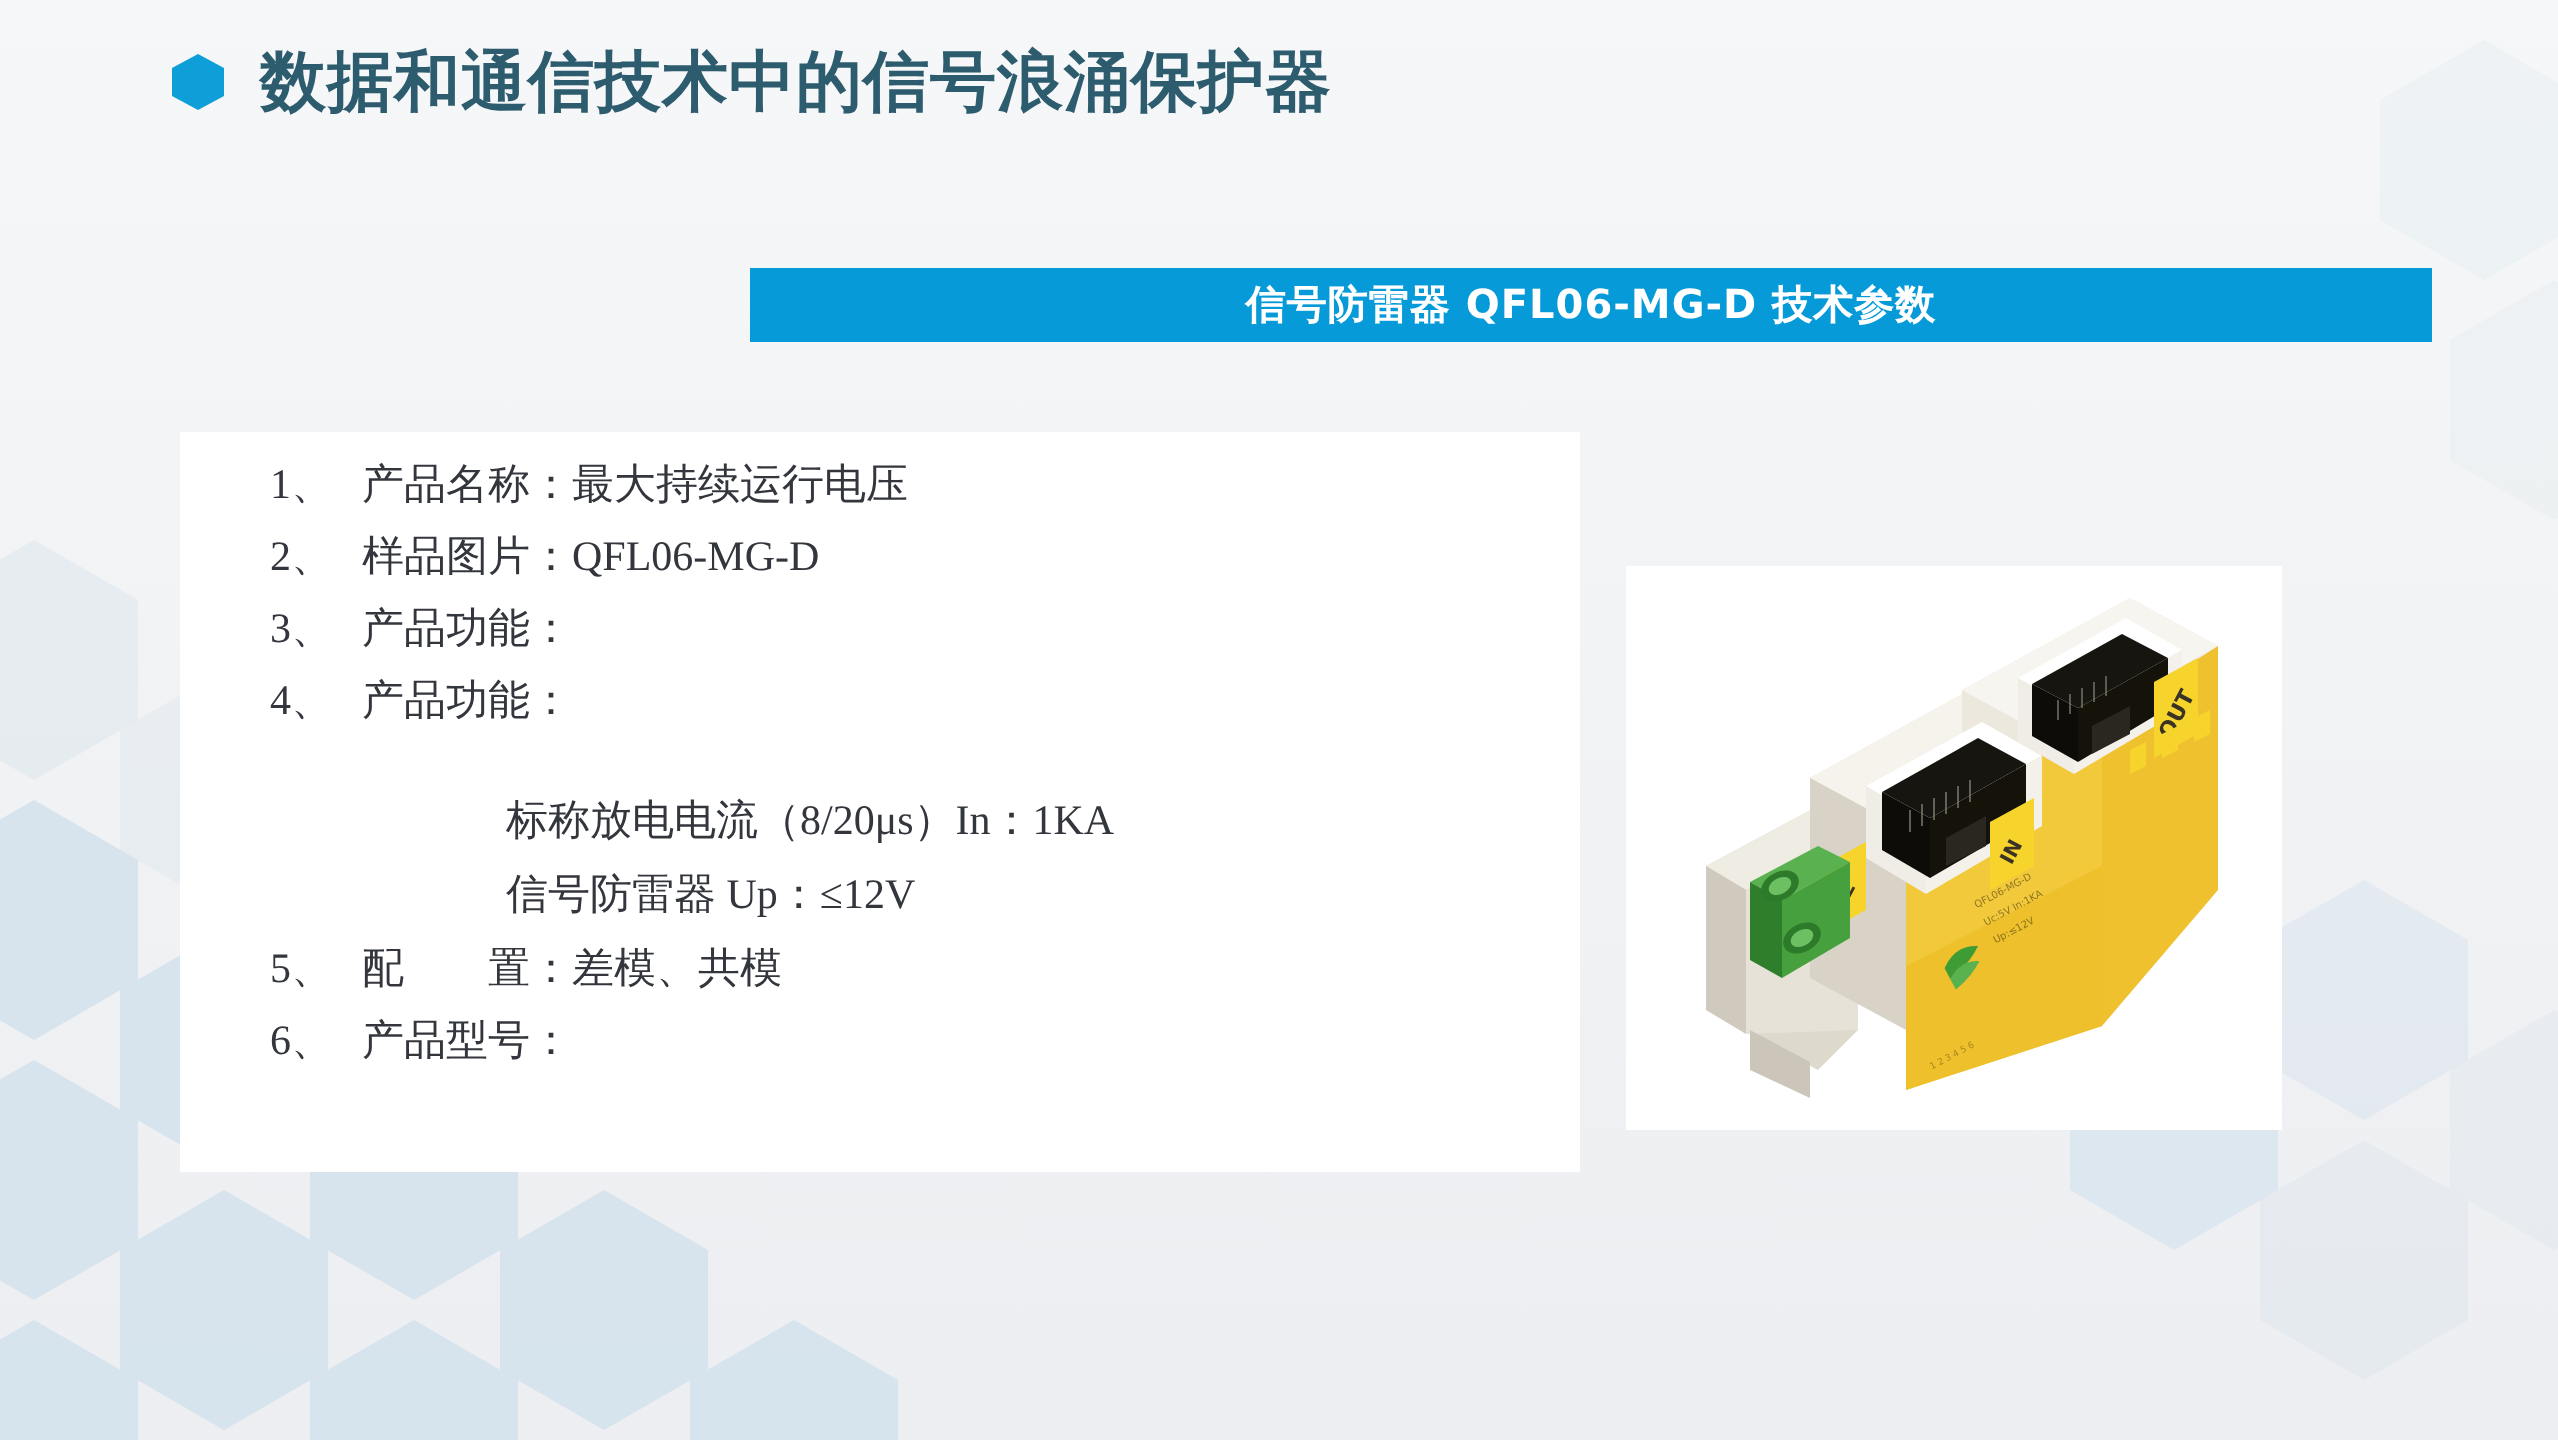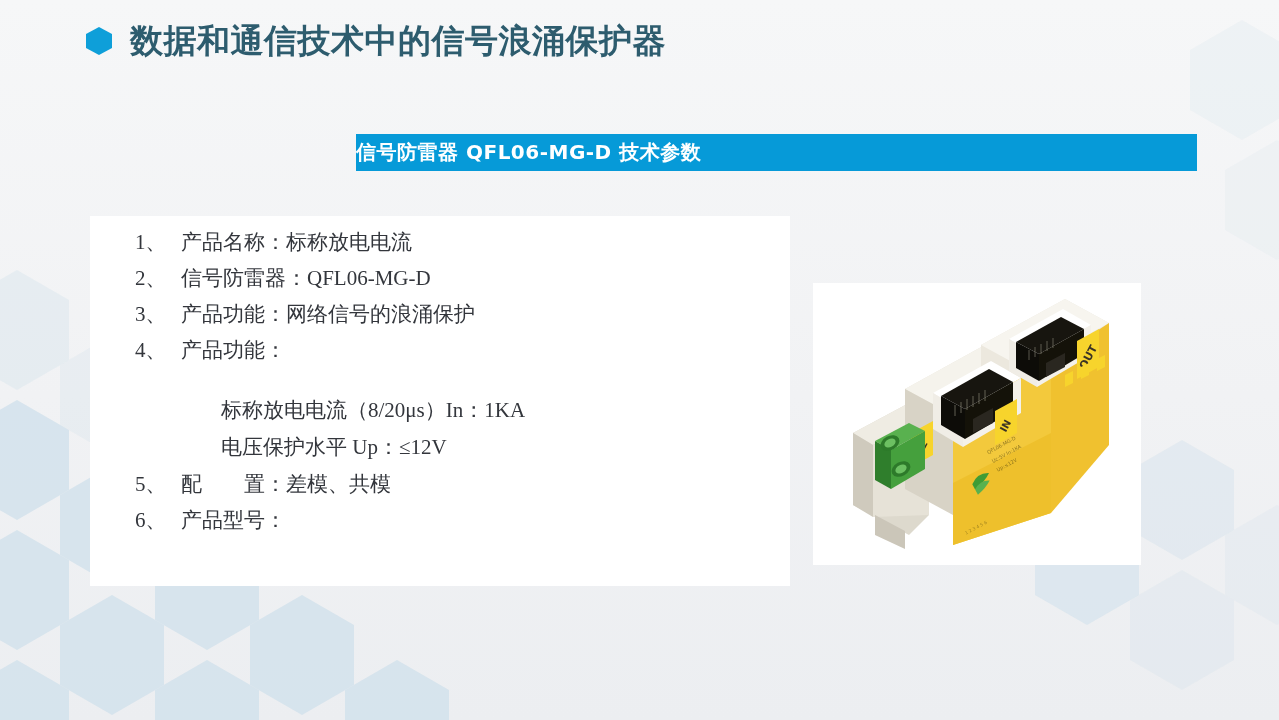--- a/index.html
+++ b/index.html
@@ -50,27 +50,28 @@
     font-size: 33px;
     letter-spacing: 0.5px;
     color: #2d5c6e;
     white-space: nowrap;
     line-height: 1;
   }
 
   
   #header-bar {
     position: absolute;
-    left: 356px;
+    left: 375px;
     top: 134px;
     width: 841px;
     height: 37px;
     background: #069ad8;
     display: flex;
     align-items: center;
+    justify-content: center;
   }
   #header-bar-text {
     font-family: "DejaVu Sans", "Liberation Sans", sans-serif;
     font-weight: bold;
     font-size: 20px;
     color: #ffffff;
     letter-spacing: 0.5px;
     white-space: nowrap;
   }
 
@@ -105,21 +106,21 @@
   }
   .spec-label {
     display: inline-block;
     flex: 0 0 auto;
   }
   .spec-value {
     display: inline-block;
     flex: 0 0 auto;
   }
   .spec-indent {
-    margin-left: 86px;
+    margin-left: 118px;
     height: 37px;
   }
   #spec-gap {
     height: 24px;
   }
 
   
   #photo-frame {
     position: absolute;
     left: 813px;
@@ -181,44 +182,43 @@
   <div id="header-bar">
     <span id="header-bar-text">信号防雷器 QFL06-MG-D 技术参数</span>
   </div>
 
   <div id="spec-panel">
     <div id="spec-list">
 
       <div class="spec-line">
         <span class="spec-num">1、</span>
         <span class="spec-label">产品名称：</span>
-        <span class="spec-value">标称放电电流</span>
+        <span class="spec-value">最大持续运行电压</span>
       </div>
 
       <div class="spec-line">
         <span class="spec-num">2、</span>
-        <span class="spec-label">信号防雷器：</span>
+        <span class="spec-label">样品图片：</span>
         <span class="spec-value">QFL06-MG-D</span>
       </div>
 
       <div class="spec-line">
         <span class="spec-num">3、</span>
         <span class="spec-label">产品功能：</span>
-        <span class="spec-value">网络信号的浪涌保护</span>
       </div>
 
       <div class="spec-line">
         <span class="spec-num">4、</span>
         <span class="spec-label">产品功能：</span>
       </div>
 
       <div id="spec-gap"></div>
 
       <div class="spec-line spec-indent">标称放电电流（8/20μs）In：1KA</div>
-      <div class="spec-line spec-indent">电压保护水平 Up：≤12V</div>
+      <div class="spec-line spec-indent">信号防雷器 Up：≤12V</div>
 
       <div class="spec-line">
         <span class="spec-num">5、</span>
         <span class="spec-label">配　　置：</span>
         <span class="spec-value">差模、共模</span>
       </div>
 
       <div class="spec-line">
         <span class="spec-num">6、</span>
         <span class="spec-label">产品型号：</span>

